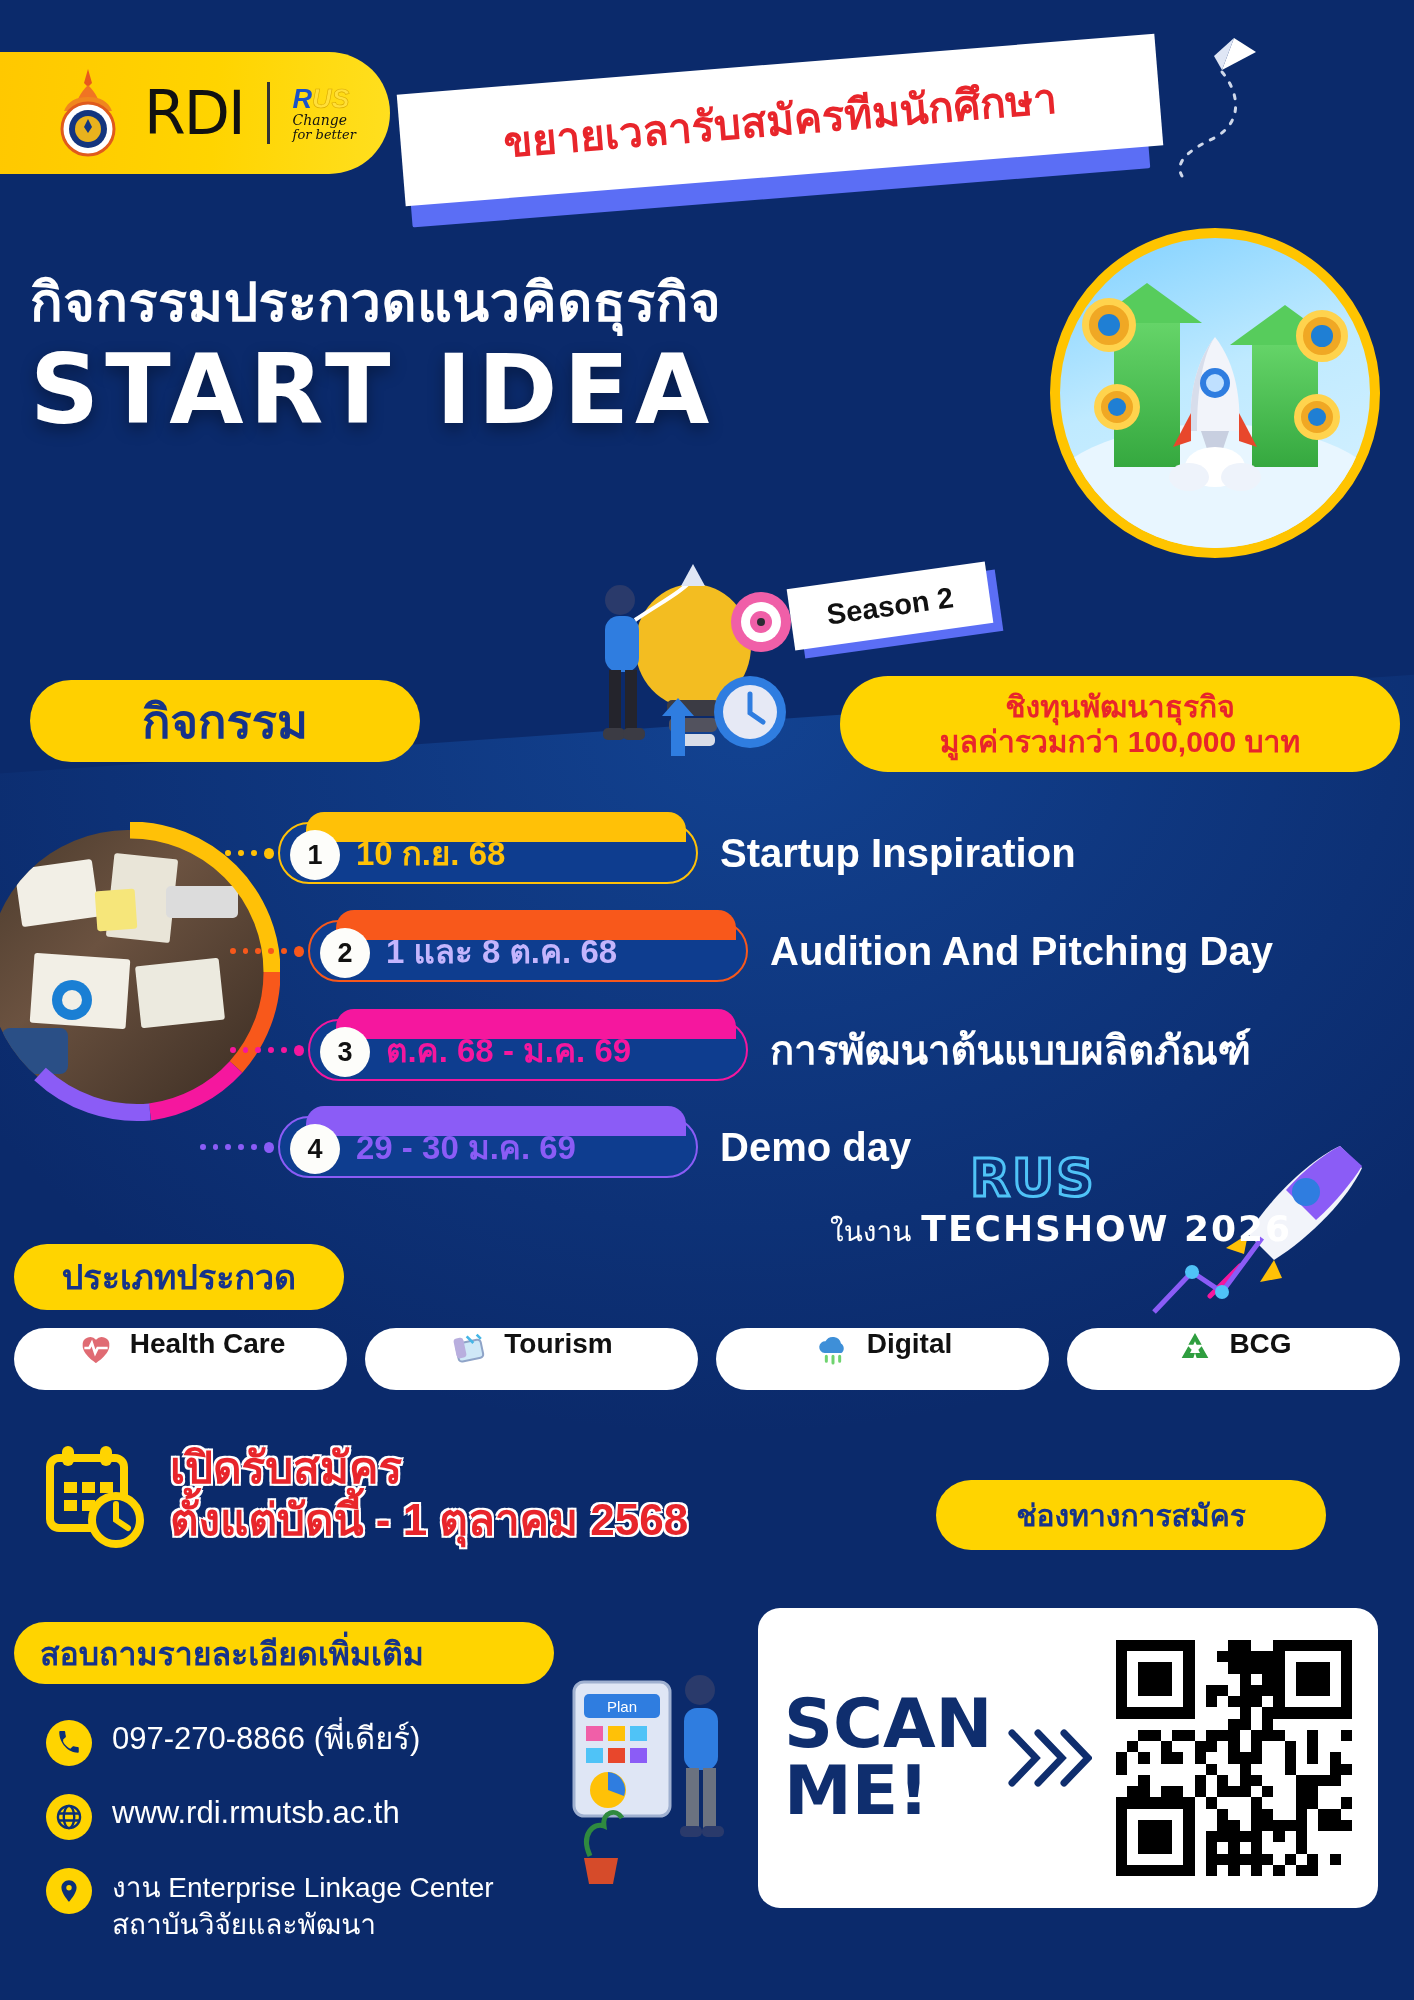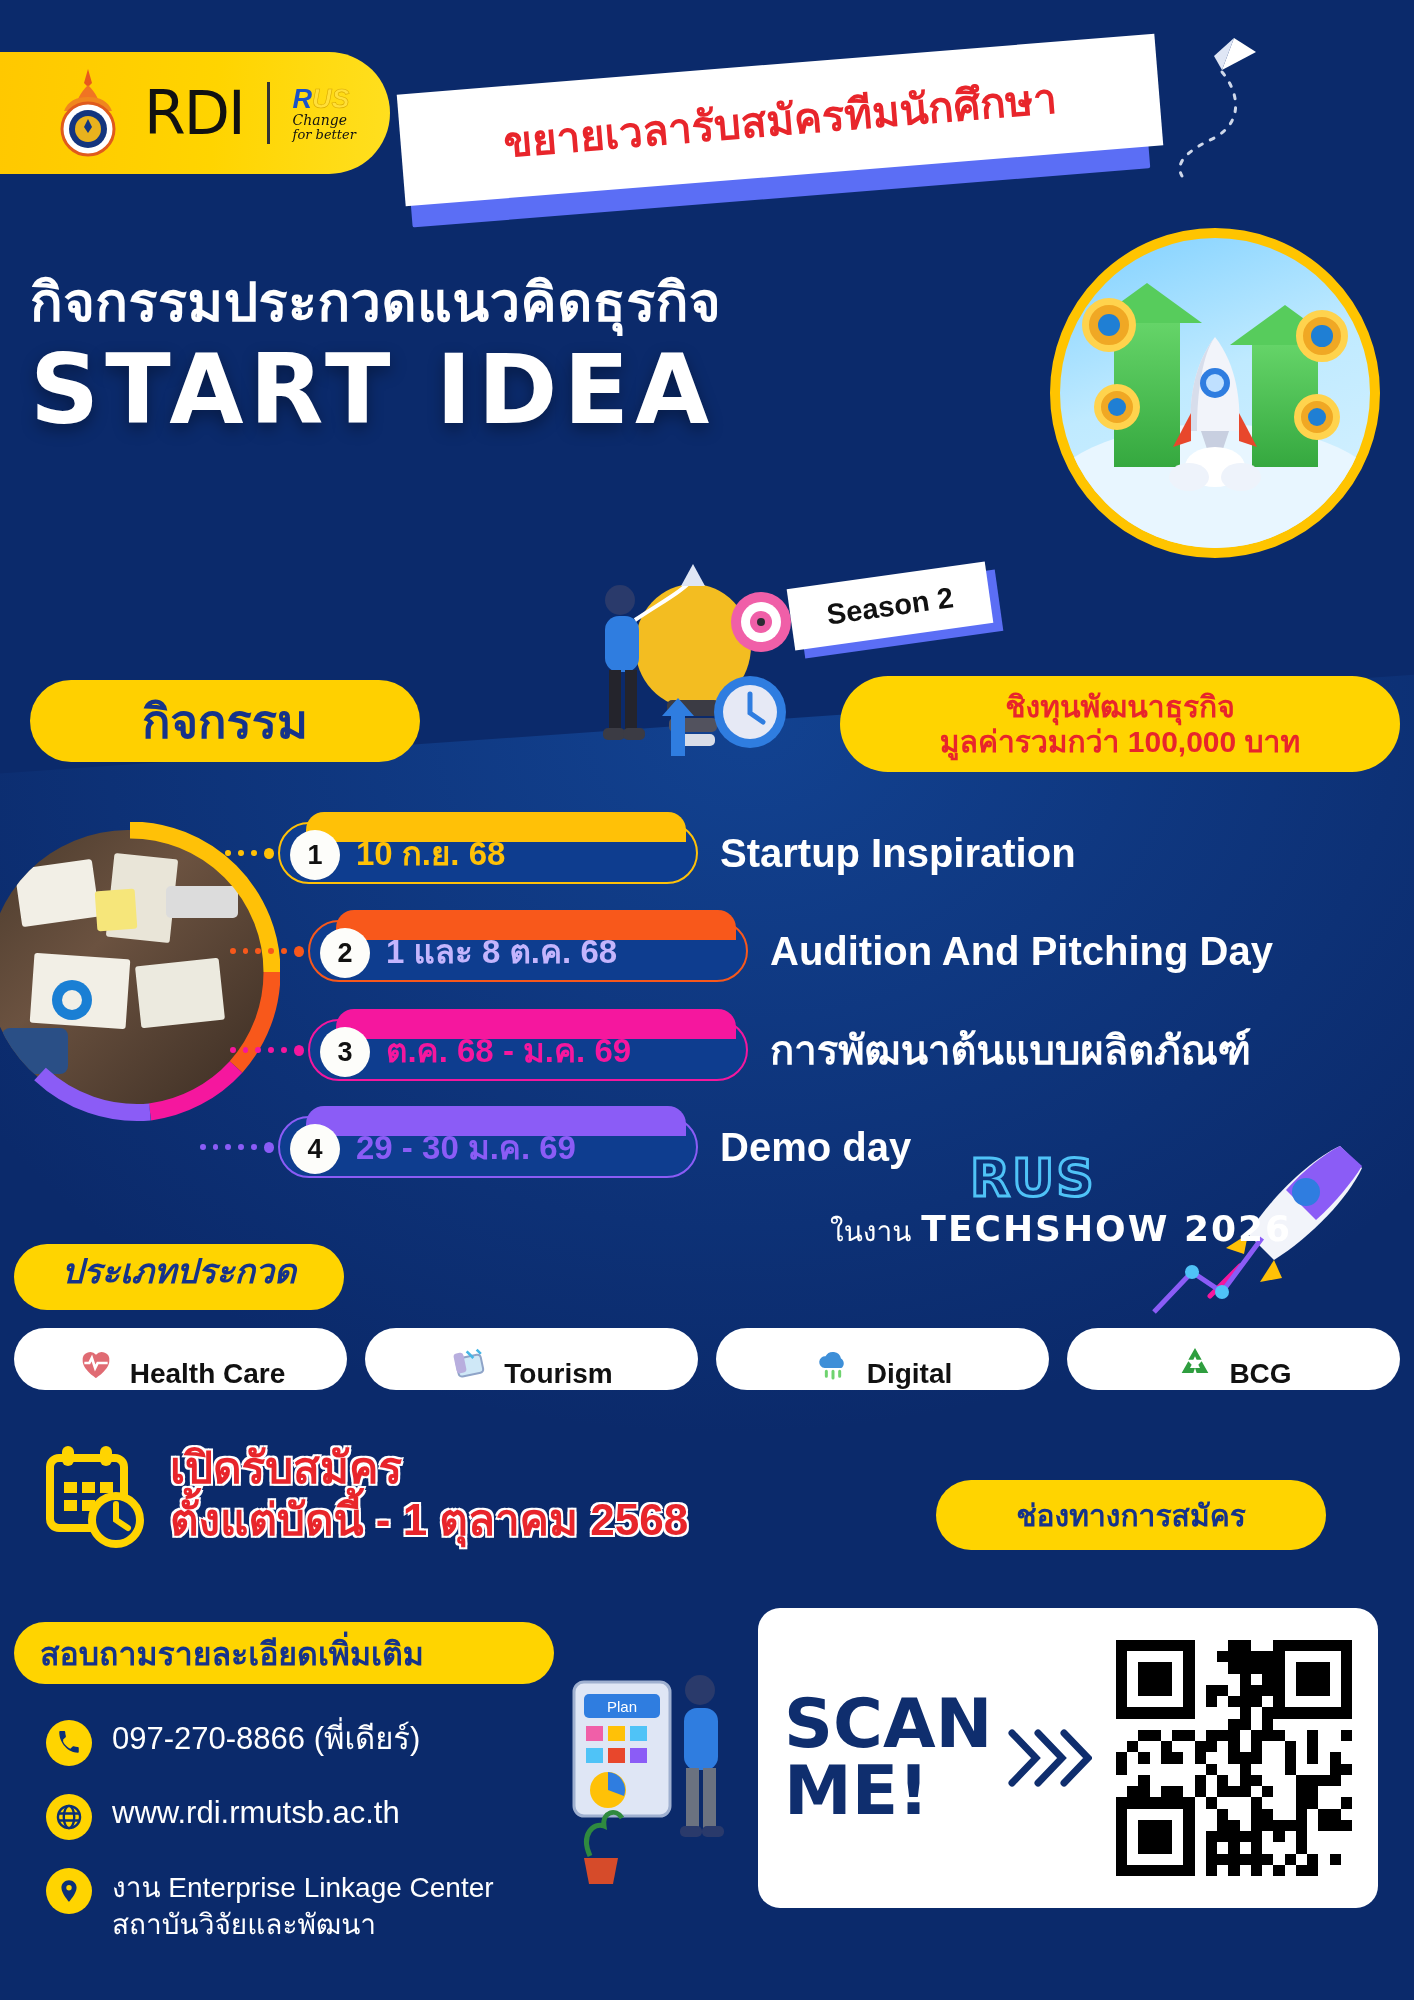--- a/index.html
+++ b/index.html
@@ -116,25 +116,25 @@
   .tl-cap{ position:absolute; left:26px; top:-12px; right:10px; height:30px; border-radius:18px 18px 0 0;}
   .tl-num{ position:absolute; left:10px; top:6px; width:50px;height:50px;border-radius:50%;
      background:#fdfdfa; display:flex;align-items:center;justify-content:center;
      font-size:27px; font-weight:bold; color:#111; z-index:3;}
   .tl-date{ position:relative; z-index:3; font-size:33px; font-weight:bold; white-space:nowrap;}
   .tl-title{ margin-left:22px; font-size:40px; font-weight:bold; color:#fff; white-space:nowrap;}
 
   
   .pill-cat-head{
     position:absolute; left:14px; top:1244px; width:330px; height:66px;
-    background:#ffd400; border-radius:36px; display:flex;justify-content:center; z-index:6;font-style:italic;
+    background:#ffd400; border-radius:36px; display:flex;align-items:center;justify-content:center; z-index:6;
   }
   .pill-cat-head span{ font-size:34px; font-weight:bold; color:#16338a;}
   .cat-row{ position:absolute; left:14px; top:1328px; width:1386px; display:flex; gap:18px; z-index:6;}
-  .cat{ flex:1; height:62px; background:#fff; border-radius:34px; display:flex;align-items:flex-end;justify-content:center;gap:14px;}
+  .cat{ flex:1; height:62px; background:#fff; border-radius:34px; display:flex;align-items:flex-start;justify-content:center;gap:14px;}
   .cat span{ font-size:28px; font-weight:bold; color:#111;}
 
   
   .apply{ position:absolute; left:40px; top:1440px; display:flex; align-items:center; gap:22px; z-index:6;}
   .apply-txt div{ font-size:44px; font-weight:bold; color:#e8252b; line-height:1.18; white-space:nowrap;
      text-shadow:-2px -2px 0 #fff,2px -2px 0 #fff,-2px 2px 0 #fff,2px 2px 0 #fff;}
   .pill-channel{ position:absolute; right:88px; top:1480px; width:390px; height:70px; background:#ffd400;
      border-radius:38px; display:flex;align-items:center;justify-content:center; z-index:6;}
   .pill-channel span{ font-size:30px; font-weight:bold; color:#16338a;}
 

